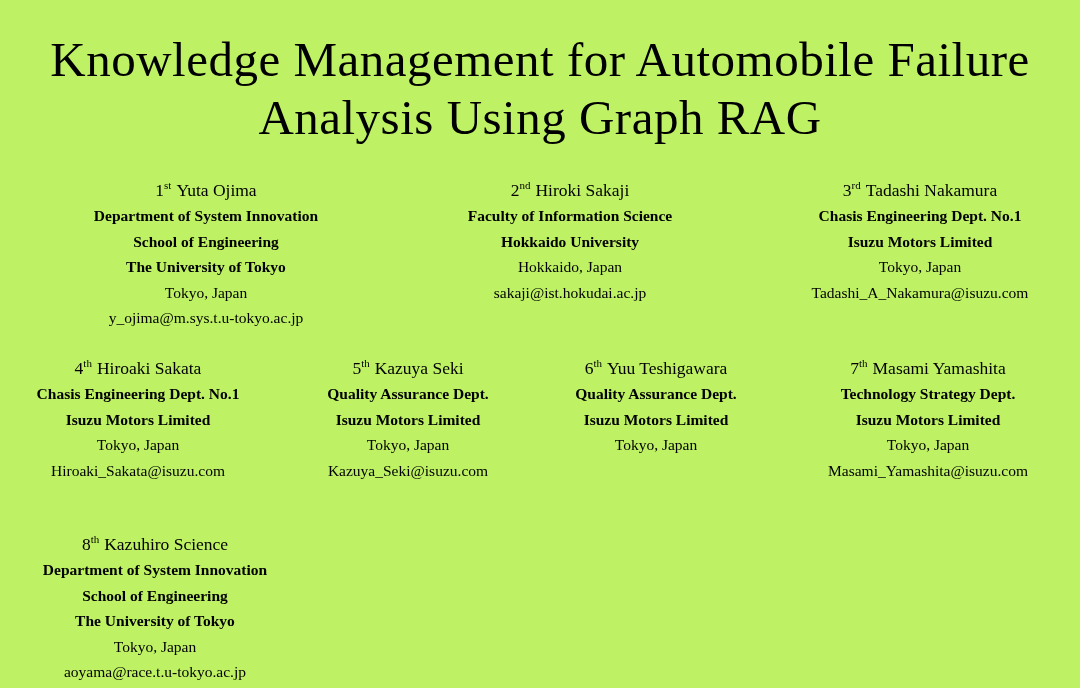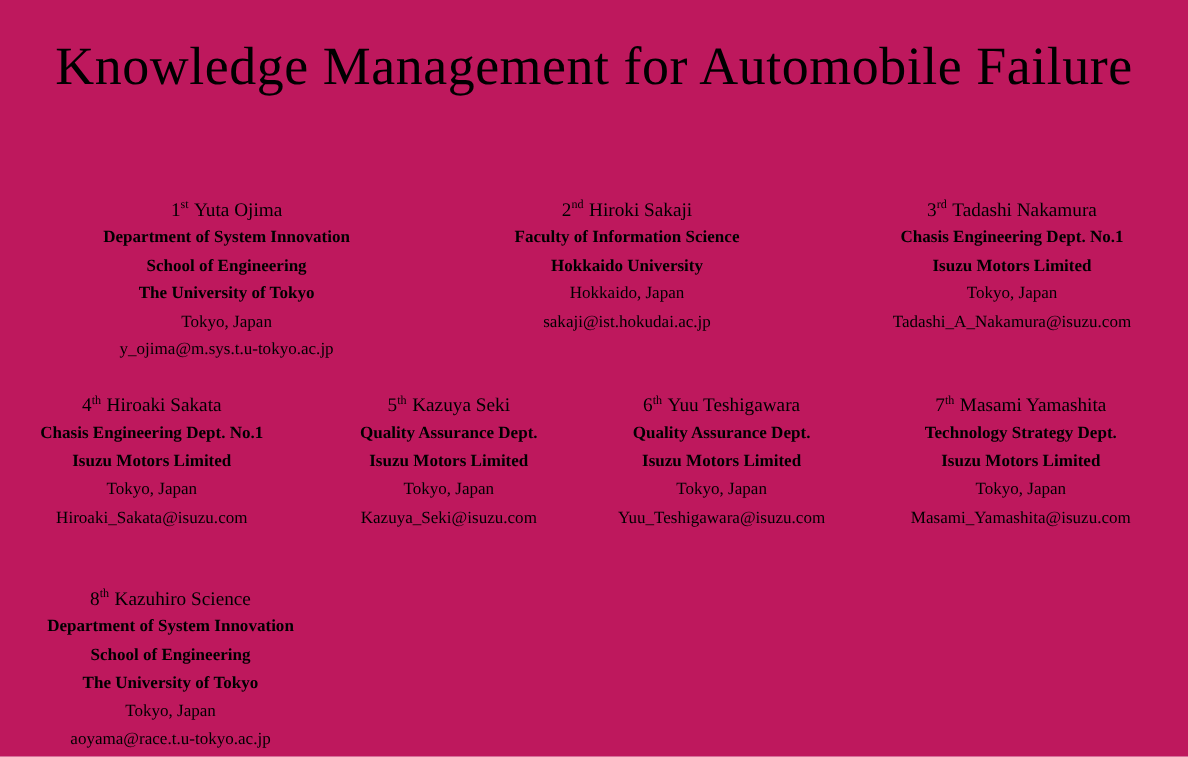--- a/index.html
+++ b/index.html
@@ -4,21 +4,21 @@
 <style>
   html, body {
     margin: 0;
     padding: 0;
     background: #ffffff;
   }
   .page {
     position: relative;
     width: 1080px;
     height: 688px;
-    background: #be185d;
+    background: #bef264;
     color: #000000;
     font-family: "Liberation Serif", serif;
     overflow: hidden;
   }
   .paper-title {
     position: absolute;
     top: 31px;
     left: 0;
     width: 100%;
     text-align: center;
@@ -54,20 +54,21 @@
     font-size: 15.5px;
     line-height: 25.5px;
   }
 </style>
 </head>
 <body>
 
 <div class="page">
   <header class="paper-title">
     <div>Knowledge Management for Automobile Failure</div>
+    <div>Analysis Using Graph RAG</div>
   </header>
   <div id="authors">
       <div class="author" style="left: 206px; top: 177px;">
         <div class="a-name"><span>1</span><sup>st</sup><span class="nm">Yuta Ojima</span></div>
         <div class="a-aff">Department of System Innovation</div>
         <div class="a-aff">School of Engineering</div>
         <div class="a-aff">The University of Tokyo</div>
         <div class="a-loc">Tokyo, Japan</div>
         <div class="a-email">y_ojima@m.sys.t.u-tokyo.ac.jp</div>
       </div>
@@ -97,21 +98,20 @@
         <div class="a-aff">Quality Assurance Dept.</div>
         <div class="a-aff">Isuzu Motors Limited</div>
         <div class="a-loc">Tokyo, Japan</div>
         <div class="a-email">Kazuya_Seki@isuzu.com</div>
       </div>
       <div class="author" style="left: 656px; top: 355px;">
         <div class="a-name"><span>6</span><sup>th</sup><span class="nm">Yuu Teshigawara</span></div>
         <div class="a-aff">Quality Assurance Dept.</div>
         <div class="a-aff">Isuzu Motors Limited</div>
         <div class="a-loc">Tokyo, Japan</div>
-        <div class="a-email">Yuu_Teshigawara@isuzu.com</div>
       </div>
       <div class="author" style="left: 928px; top: 355px;">
         <div class="a-name"><span>7</span><sup>th</sup><span class="nm">Masami Yamashita</span></div>
         <div class="a-aff">Technology Strategy Dept.</div>
         <div class="a-aff">Isuzu Motors Limited</div>
         <div class="a-loc">Tokyo, Japan</div>
         <div class="a-email">Masami_Yamashita@isuzu.com</div>
       </div>
       <div class="author" style="left: 155px; top: 531px;">
         <div class="a-name"><span>8</span><sup>th</sup><span class="nm">Kazuhiro Science</span></div>

